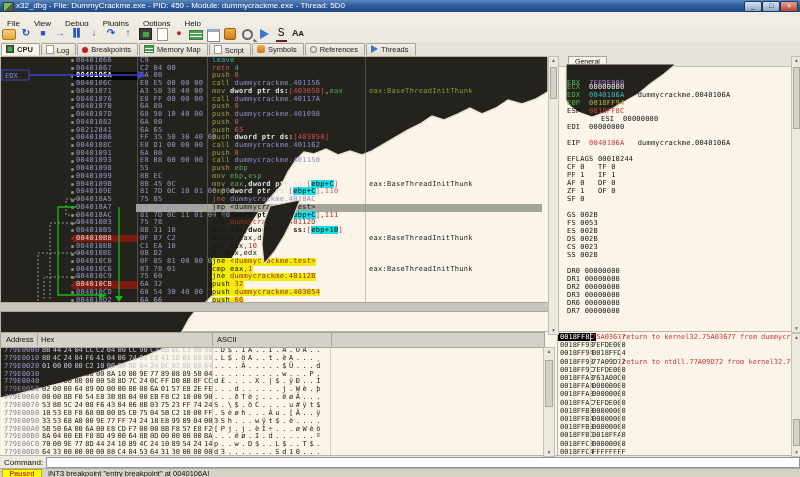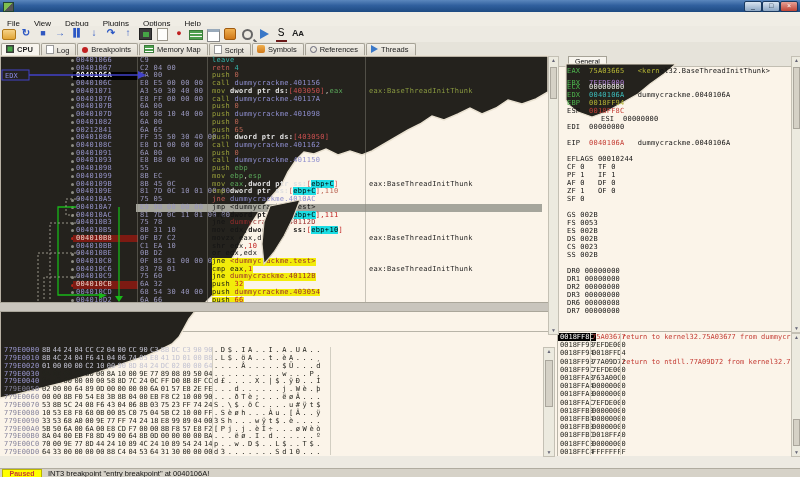--- a/index.html
+++ b/index.html
@@ -116,20 +116,21 @@
   svg{position:absolute;left:0;top:0;pointer-events:none;}
   #svg-torn{z-index:2;} #svg-over{z-index:5;}
 </style>
 </head>
 <body>
 
 <div id="win">
 
   <div class="abs" id="titlebar">
     <div id="appicon"></div>
+    <div id="titletxt">x32_dbg - File: DummyCrackme.exe - PID: 450 - Module: dummycrackme.exe - Thread: 5D0</div>
     <div class="winbtn" id="btn-min" style="right:38px;">_</div>
     <div class="winbtn" id="btn-max" style="right:20px;">□</div>
     <div class="winbtn" id="btn-close" style="right:2px;">×</div>
   </div>
 
   <div class="abs" id="menubar"><span class="menu-item">File</span><span class="menu-item">View</span><span class="menu-item">Debug</span><span class="menu-item">Plugins</span><span class="menu-item">Options</span><span class="menu-item">Help</span></div>
 
   <div class="abs" id="toolbar"><span class="tbi"><span class="g-folder" style="display: inline-block;"></span></span><span class="tbi g-blue">↻</span><span class="tbi g-stop">■</span><span class="tbi g-blue">→</span><span class="tbi g-pause">▌▌</span><span class="tbi g-blue">↓</span><span class="tbi g-blue">↷</span><span class="tbi g-blue">↑</span><span class="tbi"><span class="g-cpu" style="display: inline-block; position: relative;"><i></i></span></span><span class="tbi"><span class="g-page" style="display: inline-block;"></span></span><span class="tbi g-bp">●</span><span class="tbi"><span class="g-mem" style="display: inline-block;"></span></span><span class="tbi"><span class="g-winic" style="display: inline-block;"></span></span><span class="tbi"><span class="g-sym" style="display: inline-block;"></span></span><span class="tbi"><span class="g-mag" style="display: inline-block; position: relative;"><i></i></span></span><span class="tbi"><span class="g-thr" style="display: inline-block;"></span></span><span class="tbi">S<span class="g-s" style="display: inline-block;">S</span></span><span class="tbi g-font">Aᴀ</span></div>
 
   <div class="abs" id="tabbar"><span class="tab active"><span class="tico t-cpu"></span><span>CPU</span></span><span class="tab"><span class="tico t-page"></span><span>Log</span></span><span class="tab"><span class="tico t-bp"></span><span>Breakpoints</span></span><span class="tab"><span class="tico t-mem"></span><span>Memory Map</span></span><span class="tab"><span class="tico t-page"></span><span>Script</span></span><span class="tab"><span class="tico t-sym"></span><span>Symbols</span></span><span class="tab"><span class="tico t-mag"></span><span>References</span></span><span class="tab"><span class="tico t-thr"></span><span>Threads</span></span></div>
@@ -180,21 +181,20 @@
       <div class="dr l" style="top: 193.25px;"><span class="blt"></span><span class="addr">004010BE</span><span class="byt">0B D2</span><span class="ins"><span class="tk m">or</span><span class="tk r"> edx</span><span class="tk p">,</span><span class="tk r">edx</span></span></div>
       <div class="dr l ylw" style="top: 200.98px;"><span class="blt"></span><span class="addr">004010C0</span><span class="byt">0F 85 81 00 00 00</span><span class="ins"><span class="tk j">jne</span><span class="tk a"> &lt;dummycrackme.test&gt;</span></span></div>
       <div class="dr l ylw" style="top: 208.71px;"><span class="blt"></span><span class="addr">004010C6</span><span class="byt">83 78 01</span><span class="ins"><span class="tk m">cmp</span><span class="tk r"> eax</span><span class="tk i">,1</span></span><span class="cmt cml">eax:BaseThreadInitThunk</span></div>
       <div class="dr l ylw" style="top: 216.44px;"><span class="blt"></span><span class="addr">004010C9</span><span class="byt">75 60</span><span class="ins"><span class="tk j">jne</span><span class="tk a"> dummycrackme.40112B</span></span></div>
       <div class="dr l ylw" style="top: 224.17px;"><span class="blt bpd"></span><span class="addr bp">004010CB</span><span class="byt">6A 32</span><span class="ins"><span class="tk m">push</span><span class="tk i"> 32</span></span></div>
       <div class="dr l ylw" style="top: 231.9px;"><span class="blt"></span><span class="addr">004010CD</span><span class="byt">68 54 30 40 00</span><span class="ins"><span class="tk m">push</span><span class="tk a"> dummycrackme.403054</span></span></div>
       <div class="dr l ylw" style="top: 239.63px;"><span class="blt"></span><span class="addr">004010D2</span><span class="byt">6A 66</span><span class="ins"><span class="tk m">push</span><span class="tk i"> 66</span></span></div>
     </div>
 
   <div class="abs" id="reg-lines">
-      <div class="rl" style="top: 0px;"><span class="g">EAX  </span><span class="y">75A03665</span><span class="k">   </span><span class="y">&lt;kern</span><span class="k">el32.BaseThreadInitThunk&gt;</span></div>
       <div class="rl" style="top: 12px;"><span class="g">EBX  </span><span class="pu">7EFDE000</span></div>
       <div class="rl" style="top: 16px;"><span class="g">ECX  </span><span class="w">00000000</span></div>
       <div class="rl" style="top: 24px;"><span class="g">EDX  </span><span class="tt">0040106A</span><span class="k">   </span><span class="k">dummycrackme.0040106A</span></div>
       <div class="rl" style="top: 32px;"><span class="g">EBP  </span><span class="y">0018FF94</span></div>
       <div class="rl" style="top: 40px;"><span class="k">ESP  </span><span class="rr">0018FF8C</span></div>
       <div class="rl" style="top: 48px; padding-left: 34px;"><span class="k">ESI  </span><span class="k">00000000</span></div>
       <div class="rl" style="top: 56px;"><span class="k">EDI  </span><span class="k">00000000</span></div>
       <div class="rl" style="top: 64px;"></div>
       <div class="rl" style="top: 72px;"><span class="k">EIP  </span><span class="rr">0040106A</span><span class="k">   </span><span class="k">dummycrackme.0040106A</span></div>
       <div class="rl" style="top: 80px;"></div>
@@ -213,20 +213,28 @@
       <div class="rl" style="top: 184px;"><span class="k">SS 002B</span></div>
       <div class="rl" style="top: 192px;"></div>
       <div class="rl" style="top: 200px;"><span class="k">DR0 00000000</span></div>
       <div class="rl" style="top: 208px;"><span class="k">DR1 00000000</span></div>
       <div class="rl" style="top: 216px;"><span class="k">DR2 00000000</span></div>
       <div class="rl" style="top: 224px;"><span class="k">DR3 00000000</span></div>
       <div class="rl" style="top: 232px;"><span class="k">DR6 00000008</span></div>
       <div class="rl" style="top: 240px;"><span class="k">DR7 00000000</span></div>
     </div>
 
+  <div class="abs" id="dump-header">
+    <div class="dh" style="left:5px;">Address</div>
+    <div class="dh" style="left:40px;">Hex</div>
+    <div class="dh" style="left:216px;">ASCII</div>
+    <div style="position:absolute;left:36px;top:0;width:1px;height:13px;background:#a8a498;"></div>
+    <div style="position:absolute;left:211px;top:0;width:1px;height:13px;background:#a8a498;"></div>
+    <div style="position:absolute;left:330px;top:0;width:1px;height:13px;background:#a8a498;"></div>
+  </div>
   <div class="abs" id="dump-rows">
       <div class="du hxl datop" style="top: 0px;"><span class="da">779E0000</span><span class="hb" style="left: 40px;">8B</span><span class="hb" style="left: 50.8px;">44</span><span class="hb" style="left: 61.6px;">24</span><span class="hb" style="left: 72.4px;">04</span><span class="hb" style="left: 83.2px;">CC</span><span class="hb" style="left: 94px;">C2</span><span class="hb" style="left: 104.8px;">04</span><span class="hb" style="left: 115.6px;">00</span><span class="hb" style="left: 126.4px;">CC</span><span class="hb" style="left: 137.2px;">90</span><span class="hb" style="left: 148px;">C3</span><span class="hb" style="left: 158.8px;">8B</span><span class="hb" style="left: 169.6px;">DC</span><span class="hb" style="left: 180.4px;">C3</span><span class="hb" style="left: 191.2px;">90</span><span class="hb" style="left: 202px;">90</span><span class="asc">.D$.ÌÂ..Ì.Ã.ÜÃ..</span></div>
       <div class="du hxl datop" style="top: 7.85px;"><span class="da">779E0010</span><span class="hb" style="left: 40px;">8B</span><span class="hb" style="left: 50.8px;">4C</span><span class="hb" style="left: 61.6px;">24</span><span class="hb" style="left: 72.4px;">04</span><span class="hb" style="left: 83.2px;">F6</span><span class="hb" style="left: 94px;">41</span><span class="hb" style="left: 104.8px;">04</span><span class="hb" style="left: 115.6px;">06</span><span class="hb" style="left: 126.4px;">74</span><span class="hb" style="left: 137.2px;">05</span><span class="hb" style="left: 148px;">E8</span><span class="hb" style="left: 158.8px;">41</span><span class="hb" style="left: 169.6px;">1D</span><span class="hb" style="left: 180.4px;">01</span><span class="hb" style="left: 191.2px;">00</span><span class="hb" style="left: 202px;">B8</span><span class="asc">.L$.öA..t.èA...¸</span></div>
       <div class="du hxl datop" style="top: 15.7px;"><span class="da">779E0020</span><span class="hb" style="left: 40px;">01</span><span class="hb" style="left: 50.8px;">00</span><span class="hb" style="left: 61.6px;">00</span><span class="hb" style="left: 72.4px;">00</span><span class="hb" style="left: 83.2px;">C2</span><span class="hb" style="left: 94px;">10</span><span class="hb" style="left: 104.8px;">00</span><span class="hb" style="left: 115.6px;">90</span><span class="hb" style="left: 126.4px;">8D</span><span class="hb" style="left: 137.2px;">84</span><span class="hb" style="left: 148px;">24</span><span class="hb" style="left: 158.8px;">DC</span><span class="hb" style="left: 169.6px;">02</span><span class="hb" style="left: 180.4px;">00</span><span class="hb" style="left: 191.2px;">00</span><span class="hb" style="left: 202px;">64</span><span class="asc">....Â.....$Ü...d</span></div>
       <div class="du datop" style="top: 23.55px;"><span class="da">779E0030</span><span class="hb" style="left: 40px;">8B</span><span class="hb" style="left: 50.8px;">0D</span><span class="hb" style="left: 61.6px;">00</span><span class="hb" style="left: 72.4px;">00</span><span class="hb" style="left: 83.2px;">00</span><span class="hb" style="left: 94px;">00</span><span class="hb" style="left: 104.8px;">8A</span><span class="hb" style="left: 115.6px;">10</span><span class="hb" style="left: 126.4px;">00</span><span class="hb" style="left: 137.2px;">9E</span><span class="hb" style="left: 148px;">77</span><span class="hb" style="left: 158.8px;">89</span><span class="hb" style="left: 169.6px;">08</span><span class="hb" style="left: 180.4px;">89</span><span class="hb" style="left: 191.2px;">50</span><span class="hb" style="left: 202px;">04</span><span class="asc">..........w...P.</span></div>
       <div class="du datop" style="top: 31.4px;"><span class="da">779E0040</span><span class="hb" style="left: 40px;">64</span><span class="hb" style="left: 50.8px;">A3</span><span class="hb" style="left: 61.6px;">00</span><span class="hb" style="left: 72.4px;">00</span><span class="hb" style="left: 83.2px;">00</span><span class="hb" style="left: 94px;">00</span><span class="hb" style="left: 104.8px;">58</span><span class="hb" style="left: 115.6px;">8D</span><span class="hb" style="left: 126.4px;">7C</span><span class="hb" style="left: 137.2px;">24</span><span class="hb" style="left: 148px;">0C</span><span class="hb" style="left: 158.8px;">FF</span><span class="hb" style="left: 169.6px;">D0</span><span class="hb" style="left: 180.4px;">8B</span><span class="hb" style="left: 191.2px;">8F</span><span class="hb" style="left: 202px;">CC</span><span class="asc">d£....X.|$.ÿÐ..Ì</span></div>
       <div class="du" style="top: 39.25px;"><span class="da">779E0050</span><span class="hb" style="left: 40px;">02</span><span class="hb" style="left: 50.8px;">00</span><span class="hb" style="left: 61.6px;">00</span><span class="hb" style="left: 72.4px;">64</span><span class="hb" style="left: 83.2px;">89</span><span class="hb" style="left: 94px;">0D</span><span class="hb" style="left: 104.8px;">00</span><span class="hb" style="left: 115.6px;">00</span><span class="hb" style="left: 126.4px;">00</span><span class="hb" style="left: 137.2px;">00</span><span class="hb" style="left: 148px;">6A</span><span class="hb" style="left: 158.8px;">01</span><span class="hb" style="left: 169.6px;">57</span><span class="hb" style="left: 180.4px;">E8</span><span class="hb" style="left: 191.2px;">2E</span><span class="hb" style="left: 202px;">FE</span><span class="asc">...d......j.Wè.þ</span></div>
       <div class="du" style="top: 47.1px;"><span class="da">779E0060</span><span class="hb" style="left: 40px;">00</span><span class="hb" style="left: 50.8px;">00</span><span class="hb" style="left: 61.6px;">8B</span><span class="hb" style="left: 72.4px;">F0</span><span class="hb" style="left: 83.2px;">54</span><span class="hb" style="left: 94px;">E8</span><span class="hb" style="left: 104.8px;">3B</span><span class="hb" style="left: 115.6px;">8B</span><span class="hb" style="left: 126.4px;">04</span><span class="hb" style="left: 137.2px;">00</span><span class="hb" style="left: 148px;">EB</span><span class="hb" style="left: 158.8px;">F8</span><span class="hb" style="left: 169.6px;">C2</span><span class="hb" style="left: 180.4px;">10</span><span class="hb" style="left: 191.2px;">00</span><span class="hb" style="left: 202px;">90</span><span class="asc">...ðTè;...ëøÂ...</span></div>
       <div class="du" style="top: 54.95px;"><span class="da">779E0070</span><span class="hb" style="left: 40px;">53</span><span class="hb" style="left: 50.8px;">8B</span><span class="hb" style="left: 61.6px;">5C</span><span class="hb" style="left: 72.4px;">24</span><span class="hb" style="left: 83.2px;">08</span><span class="hb" style="left: 94px;">F6</span><span class="hb" style="left: 104.8px;">43</span><span class="hb" style="left: 115.6px;">04</span><span class="hb" style="left: 126.4px;">06</span><span class="hb" style="left: 137.2px;">8B</span><span class="hb" style="left: 148px;">03</span><span class="hb" style="left: 158.8px;">75</span><span class="hb" style="left: 169.6px;">23</span><span class="hb" style="left: 180.4px;">FF</span><span class="hb" style="left: 191.2px;">74</span><span class="hb" style="left: 202px;">24</span><span class="asc">S.\$.öC....u#ÿt$</span></div>
       <div class="du" style="top: 62.8px;"><span class="da">779E0080</span><span class="hb" style="left: 40px;">10</span><span class="hb" style="left: 50.8px;">53</span><span class="hb" style="left: 61.6px;">E8</span><span class="hb" style="left: 72.4px;">F8</span><span class="hb" style="left: 83.2px;">68</span><span class="hb" style="left: 94px;">0B</span><span class="hb" style="left: 104.8px;">00</span><span class="hb" style="left: 115.6px;">85</span><span class="hb" style="left: 126.4px;">C0</span><span class="hb" style="left: 137.2px;">75</span><span class="hb" style="left: 148px;">04</span><span class="hb" style="left: 158.8px;">5B</span><span class="hb" style="left: 169.6px;">C2</span><span class="hb" style="left: 180.4px;">10</span><span class="hb" style="left: 191.2px;">00</span><span class="hb" style="left: 202px;">FF</span><span class="asc">.Sèøh...Àu.[Â..ÿ</span></div>
@@ -298,19 +306,23 @@
     <polygon points="115,296 123,296 119,302" fill="#18b818"></polygon>
 
     <g stroke="#98958a" stroke-width="1" stroke-dasharray="2,2" fill="none">
       <polyline points="80,199 66,199 66,215 80,215"></polyline>
       <polyline points="80,223 50,223 50,301"></polyline>
       <polyline points="80,277 44,277 44,301"></polyline>
       <polyline points="80,253 38,253 38,301"></polyline>
     </g>
   </svg>
 
+  <div class="abs" id="cmdbar">
+    <div id="cmdlabel">Command:</div>
+    <input id="cmdinput" value="" style="">
+  </div>
 
   <div class="abs" id="statusbar">
     <div id="badge">Paused</div>
     <div id="statustxt">INT3 breakpoint "entry breakpoint" at 0040106A!</div>
   </div>
 
 </div>
 
 </body></html>

